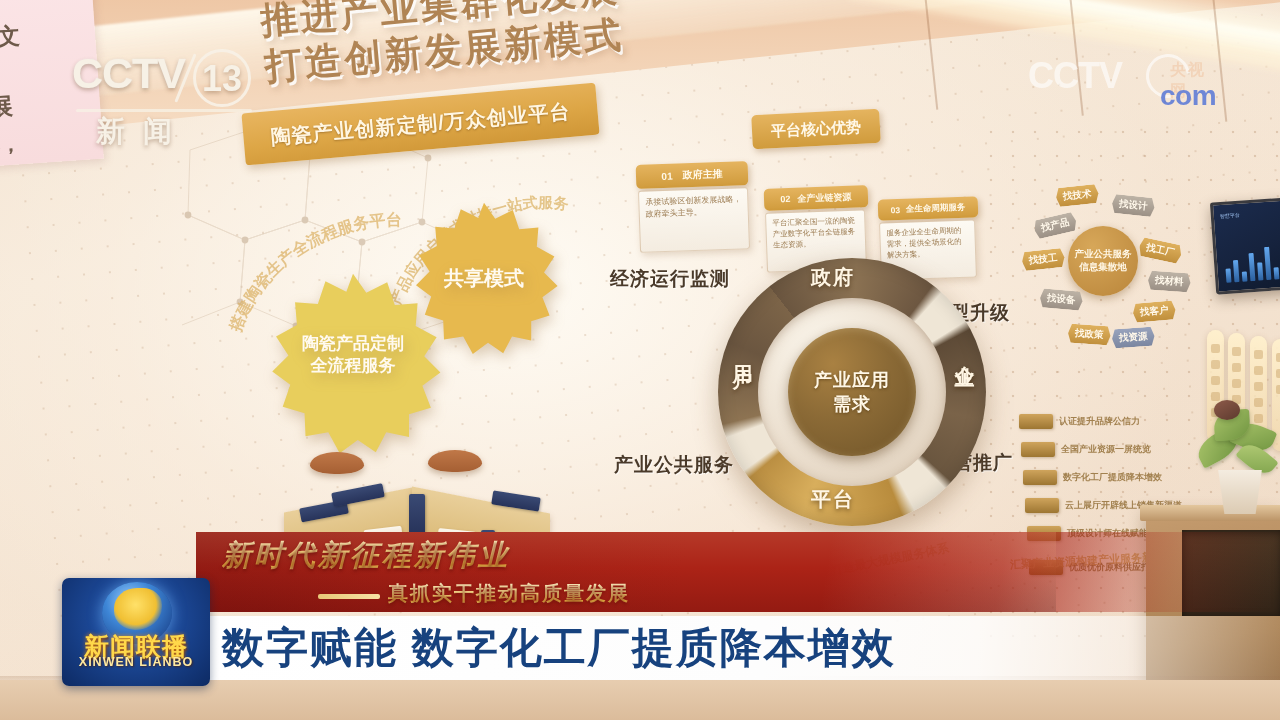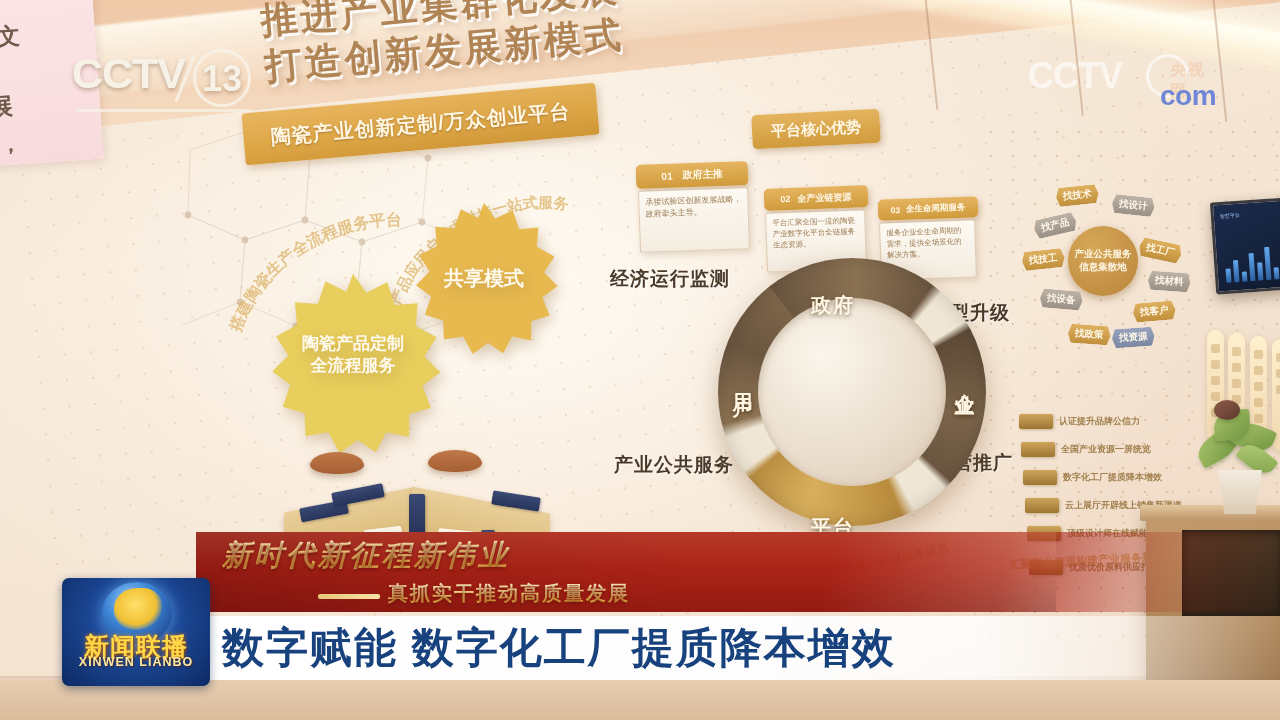--- a/index.html
+++ b/index.html
@@ -91,21 +91,21 @@
       box-shadow:inset 0 3px 10px rgba(120,90,60,.35); }
   .ring-core { position:absolute; left:70px; top:70px; width:128px; height:128px;
       border-radius:50%;
       background:radial-gradient(circle at 35% 28%, #a98142 0%, #8b6a36 45%, #6f5428 100%);
       display:flex; align-items:center; justify-content:center; flex-direction:column;
       box-shadow:0 4px 12px rgba(90,60,25,.45), inset 0 2px 8px rgba(255,230,180,.25); }
   .ring-core span { color:#fff7e6; font-weight:700; font-size:18px; letter-spacing:1px;
                     line-height:1.35; text-shadow:0 1px 3px rgba(70,45,10,.6); }
   .ring-label { position:absolute; color:#fff6e4; font-weight:700; font-size:20px;
                 letter-spacing:2px; text-shadow:0 2px 4px rgba(70,45,15,.6);
-                white-space:nowrap;margin-top:28px; }
+                white-space:nowrap; }
   .ring-label.vert { writing-mode:vertical-rl; }
 
   .side-label { position:absolute; font-weight:700; font-size:19px; color:#4a3a2a;
                 letter-spacing:1px; white-space:nowrap;
                 text-shadow:1px 1px 0 rgba(255,255,255,.75); }
 
   
   .tag { position:absolute; padding:3px 7px; font-size:9.5px; font-weight:700;
          color:#fff8ea; white-space:nowrap;
          clip-path:polygon(8% 0,92% 0,100% 50%,92% 100%,8% 100%,0 50%);
@@ -386,20 +386,24 @@
   </div>
 
   <div class="side-label" style="left:610px;top:266px">经济运行监测</div>
   <div class="side-label" style="left:890px;top:300px">数智转型升级</div>
   <div class="side-label" style="left:614px;top:452px">产业公共服务</div>
   <div class="side-label" style="left:893px;top:450px">品牌运营推广</div>
 
   <div class="ring-wrap">
     <div class="ring-outer"></div>
     <div class="ring-inner-hole"></div>
+    <div class="ring-core">
+      <span>产业应用</span>
+      <span>需求</span>
+    </div>
     <div class="ring-label" style="left:93px;top:6px">政府</div>
     <div class="ring-label vert" style="left:234px;top:92px">企业</div>
     <div class="ring-label" style="left:93px;top:228px">平台</div>
     <div class="ring-label vert" style="left:12px;top:92px">用户</div>
   </div>
 
   <div class="tag-hub">
     <div>
       <div>产业公共服务</div>
       <div>信息集散地</div>
@@ -514,20 +518,21 @@
   <div class="leaf" style="left:1238px;top:448px;width:38px;height:22px;transform:rotate(40deg);background:linear-gradient(140deg,#b7cf79,#7ba049)"></div>
   <div class="leaf" style="left:1214px;top:400px;width:26px;height:20px;background:linear-gradient(150deg,#8d5a4a,#5d3a2e);border-radius:50%"></div>
   <div class="plant-pot"></div>
 
   <div class="cctv13">
     <div class="brand">CCTV</div>
     <div class="slash"></div>
     <div class="num-ring"></div>
     <div class="num">13</div>
     <div class="underline"></div>
+    <div class="cn">新闻</div>
   </div>
 
   <div class="wm">
     <div class="wb">CCTV</div>
     <div class="arc"></div>
     <div class="cn">央视网</div>
     <div class="com">com</div>
   </div>
 
   <div class="floor-shadow"></div>

